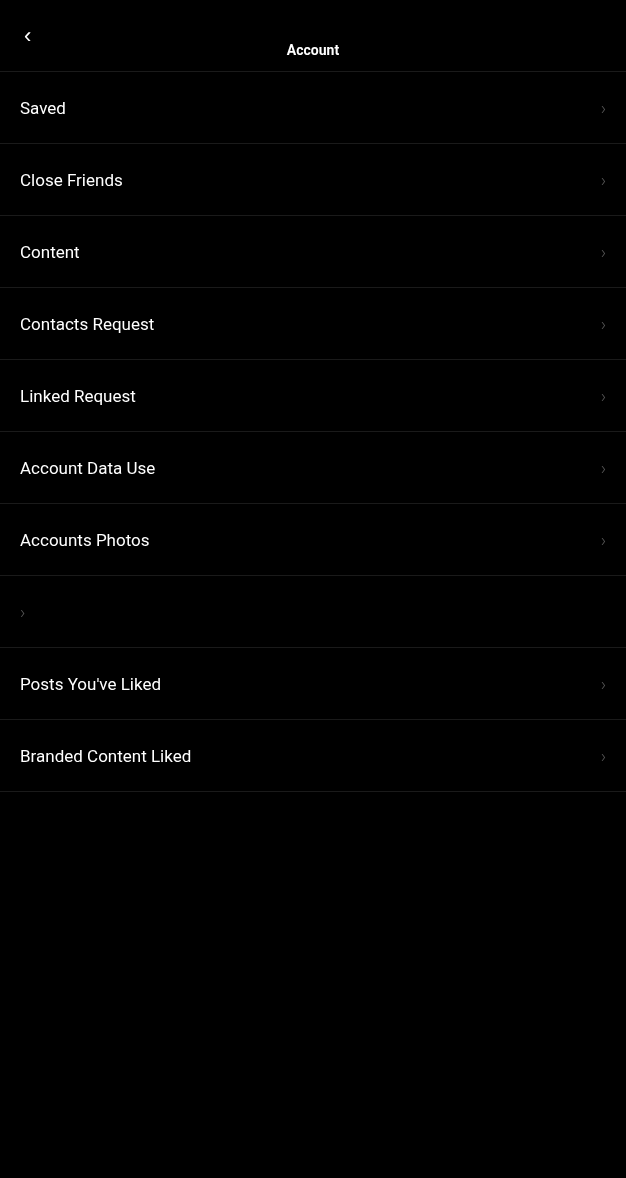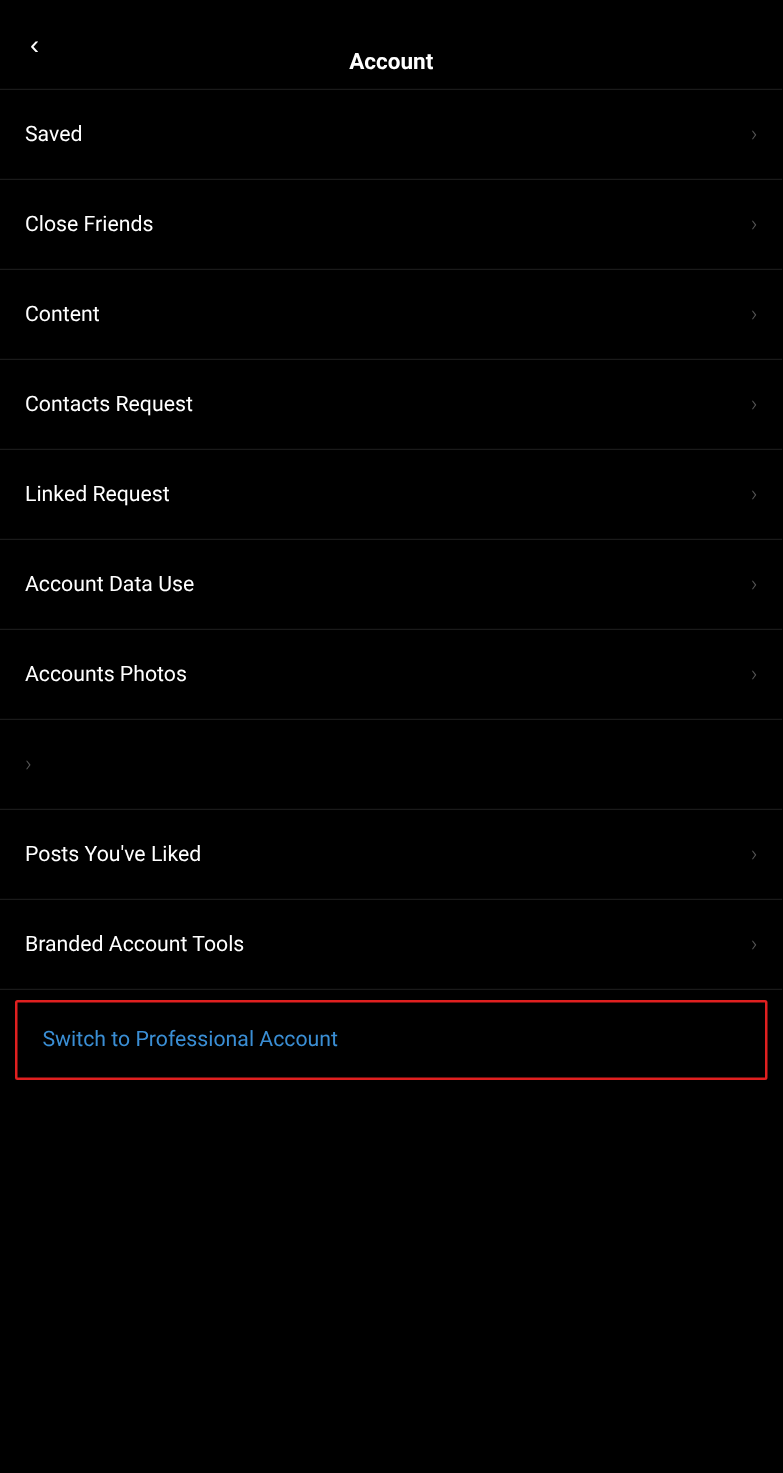--- a/index.html
+++ b/index.html
@@ -35,21 +35,21 @@
       color: #fff;
       font-size: 22px;
       cursor: pointer;
       padding: 8px;
       display: flex;
       align-items: center;
       justify-content: center;
     }
 
     .header-title {
-      font-size: 18px;
+      font-size: 14px;
       font-weight: 700;
       color: #fff;
       margin-top: 28px;
     }
 
     .menu-list {
       list-style: none;
     }
 
     .menu-item {
@@ -130,21 +130,18 @@
         <span class="chevron-icon">›</span>
       </li>
       <li class="menu-item">
         <span class="chevron-icon">›</span>
       </li>
       <li class="menu-item">
         <span class="menu-item-label">Posts You've Liked</span>
         <span class="chevron-icon">›</span>
       </li>
       <li class="menu-item">
-        <span class="menu-item-label">Branded Account Tools</span>
+        <span class="menu-item-label">Branded Content Liked</span>
         <span class="chevron-icon">›</span>
       </li>
     </ul>
 
-  <div class="switch-section">
-    <span class="switch-label">Switch to Professional Account</span>
-  </div>
 </div>
 
 </body></html>

